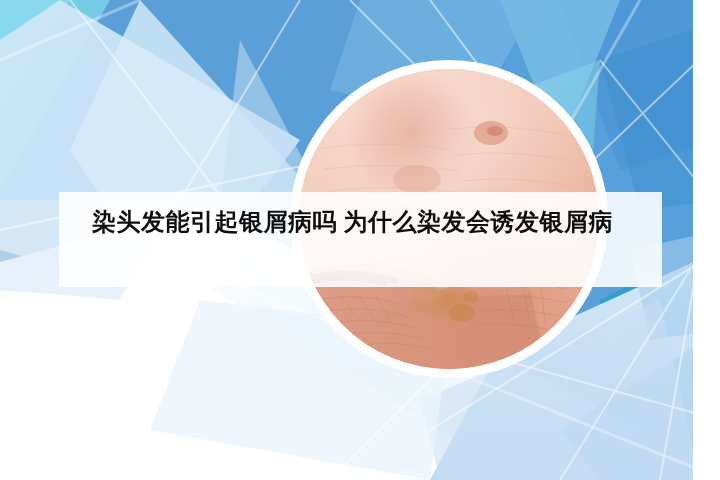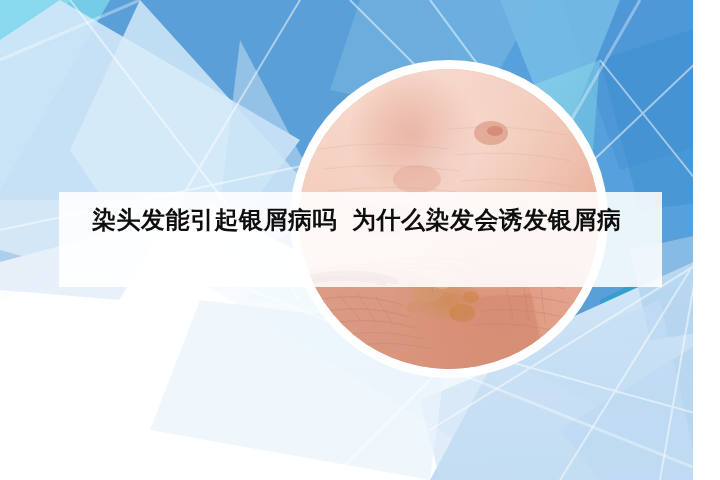--- a/index.html
+++ b/index.html
@@ -5,21 +5,21 @@
   html, body {
     margin: 0;
     padding: 0;
     background: #ffffff;
   }
   #stage {
     position: relative;
     width: 693px;
     height: 480px;
     overflow: hidden;
-    font-family: Liberation Mono, monospace;
+    font-family: Liberation Serif, serif;
     background: #6aaee2;
   }
 
   
   #bg-svg {
     position: absolute;
     inset: 0;
     width: 720px;
     height: 480px;
     display: block;

